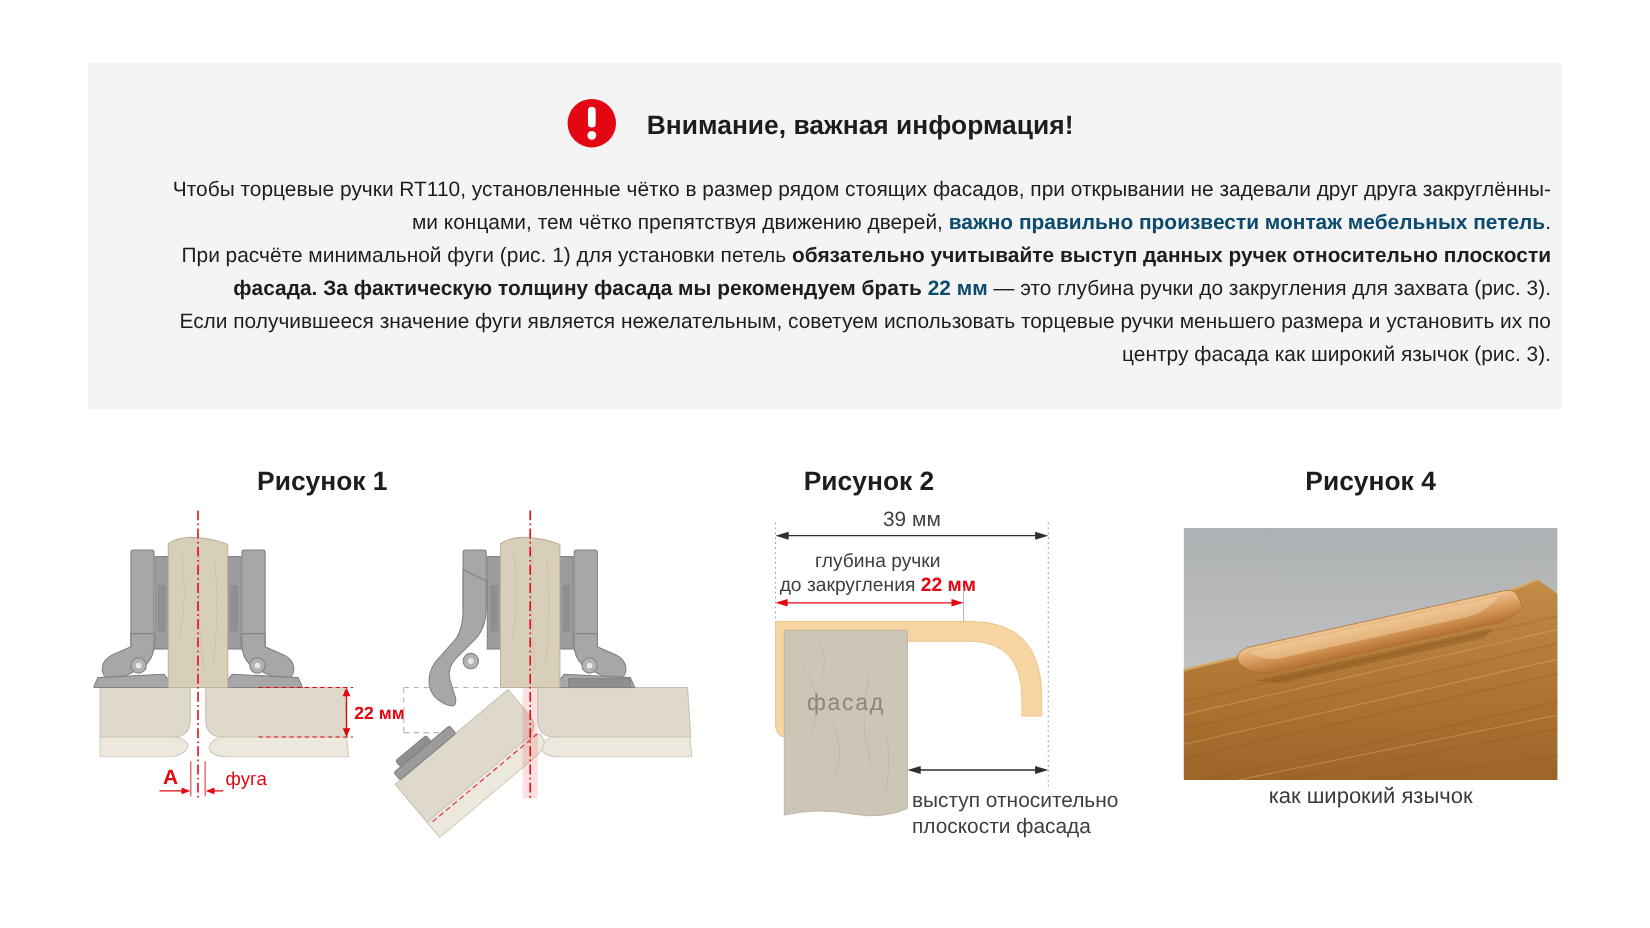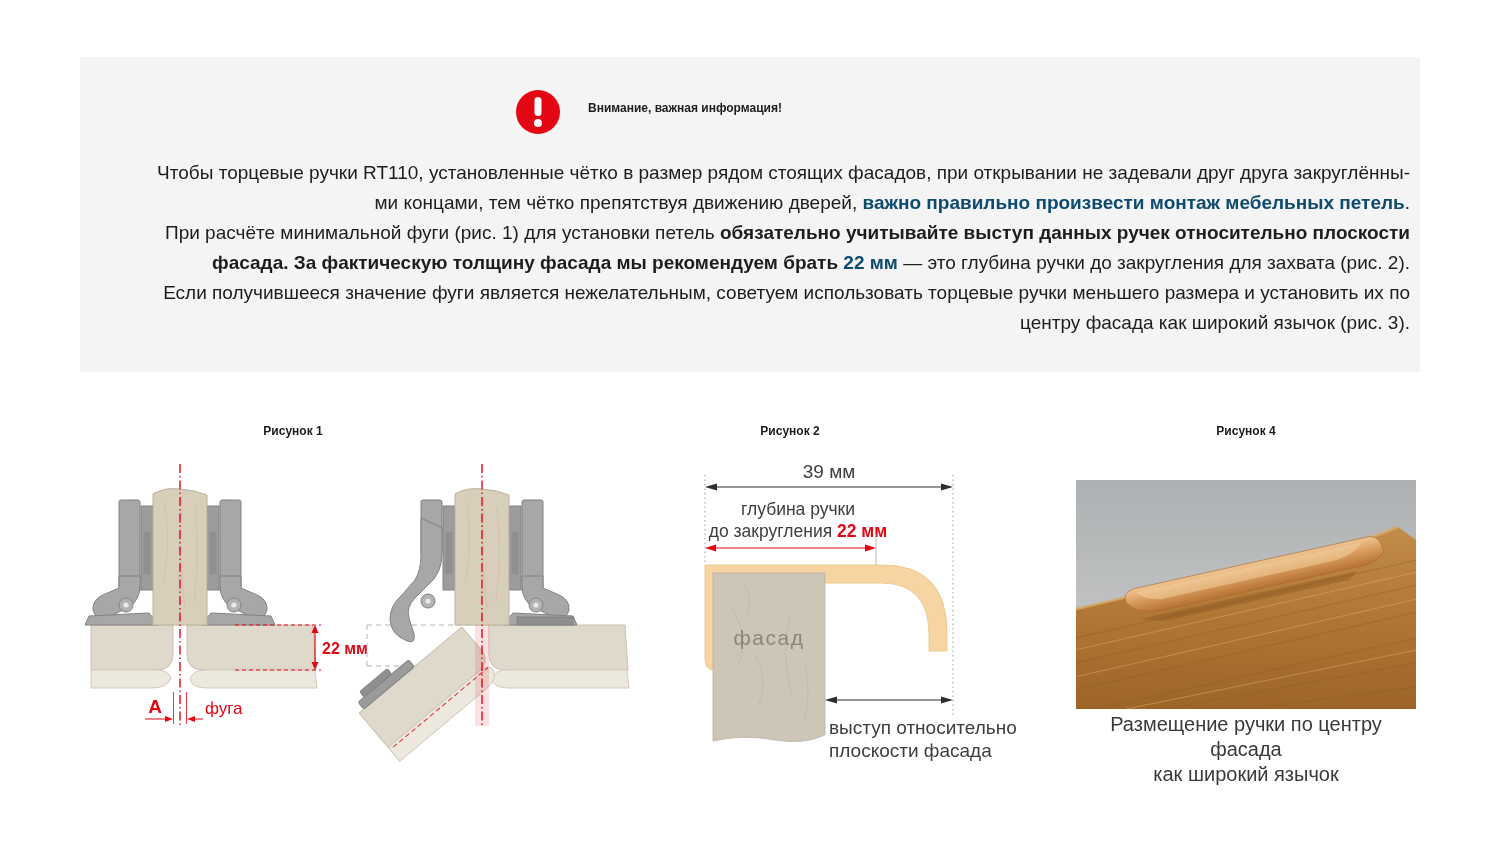--- a/index.html
+++ b/index.html
@@ -1,25 +1,25 @@
 <!DOCTYPE html>
 <html><head>
 <meta charset="utf-8">
 <style>
   html,body{margin:0;padding:0;background:#ffffff;}
   .page{position:relative;width:1500px;height:844px;background:#ffffff;overflow:hidden;
         font-family:"Liberation Sans","DejaVu Sans",sans-serif;color:#1d1d1b;}
   .banner{position:absolute;left:80px;top:57px;width:1340px;height:315px;background:#f4f4f4;}
   .warn-icon{position:absolute;left:435px;top:32px;width:46px;height:46px;}
-  .banner-title{position:absolute;left:508px;top:44px;font-size:12px;font-weight:bold;white-space:nowrap;}
+  .banner-title{position:absolute;left:508px;top:44px;font-size:24px;font-weight:bold;white-space:nowrap;}
   .body-text{position:absolute;left:30px;top:101px;width:1300px;font-size:19px;line-height:30px;text-align:right;}
   .tline{white-space:nowrap;}
   .b{font-weight:bold;}
   .rb{font-weight:bold;color:#0c4a6e;}
-  .fig-title{position:absolute;top:424px;width:200px;text-align:center;font-size:12px;font-weight:bold;}
+  .fig-title{position:absolute;top:424px;width:200px;text-align:center;font-size:24px;font-weight:bold;}
   #t1{left:193px;} #t2{left:690px;} #t3{left:1146px;}
   svg text{font-family:"Liberation Sans","DejaVu Sans",sans-serif;}
   .dimtxt{font-size:19px;fill:#3e3e3c;}
   .dimtxt2{font-size:17.5px;fill:#3e3e3c;}
   .redtxt{fill:#e30613;font-weight:bold;}
   .fig2lbl{font-size:19px;fill:#3e3e3c;}
   .fasad{font-size:21px;fill:#8d8779;letter-spacing:1.5px;}
   .d22{font-size:16px;font-weight:bold;fill:#e30613;}
   .dA{font-size:19px;font-weight:bold;fill:#e30613;}
   .dfuga{font-size:17px;fill:#e30613;}
@@ -36,21 +36,21 @@
       <circle cx="23" cy="23" r="22" fill="#e30613"></circle>
       <rect x="19.5" y="8" width="7" height="19" rx="3.5" fill="#ffffff"></rect>
       <circle cx="23" cy="34" r="4" fill="#ffffff"></circle>
     </svg>
     <div class="banner-title">Внимание, важная информация!</div>
 
     <div class="body-text">
       <div class="tline"><span>Чтобы  торцевые ручки RT110, установленные чётко в размер рядом стоящих фасадов, при открывании не задевали друг друга закруглённы-</span></div>
       <div class="tline"><span>ми концами, тем чётко препятствуя движению дверей, </span><span class="rb">важно правильно произвести монтаж мебельных петель</span><span>.</span></div>
       <div class="tline"><span>При расчёте минимальной фуги (рис. 1) для установки петель </span><span class="b">обязательно учитывайте выступ данных ручек относительно плоскости</span></div>
-      <div class="tline"><span class="b">фасада. За фактическую толщину фасада мы рекомендуем брать </span><span class="rb">22 мм</span><span> — это глубина ручки до закругления для захвата (рис. 2).</span></div>
+      <div class="tline"><span class="b">фасада. За фактическую толщину фасада мы рекомендуем брать </span><span class="rb">22 мм</span><span> — это глубина ручки до закругления для захвата (рис. 3).</span></div>
       <div class="tline"><span>Если получившееся значение фуги является нежелательным, советуем использовать торцевые ручки меньшего размера и установить их по</span></div>
       <div class="tline"><span>центру фасада как широкий язычок (рис. 3).</span></div>
     </div>
   </div>
 
   <div id="t1" class="fig-title">Рисунок 1</div>
   <div id="t2" class="fig-title">Рисунок 2</div>
   <div id="t3" class="fig-title">Рисунок 4</div>
 
   <svg viewBox="0 0 570 330" style="position:absolute;left:85px;top:458px;width:570px;height:330px">
@@ -226,17 +226,16 @@
     </g>
     <g>
       <g transform="rotate(-12.5 180 96)">
         <path d="M58,113 L280,113 L270,120 L80,120 Z" fill="#7c4d16" opacity="0.35"></path>
         <path d="M58,82 H296 Q308,82 309,92 L310,100 Q296,112 276,109 L76,109 Q56,107 48,95 Q44,84 58,82 Z" fill="url(#copper)" stroke="#a96a2d" stroke-width="0.6"></path>
         <path d="M60,86 H290 Q280,97 258,98 L82,98 Q64,94 60,86 Z" fill="#f5d3a6" opacity="0.5"></path>
       </g>
     </g>
   </svg>
   <div class="caption">
-    <div>Размещение ручки по центру фасада</div>
     <div>как широкий язычок</div>
   </div>
 
 </div>
 
 </body></html>

